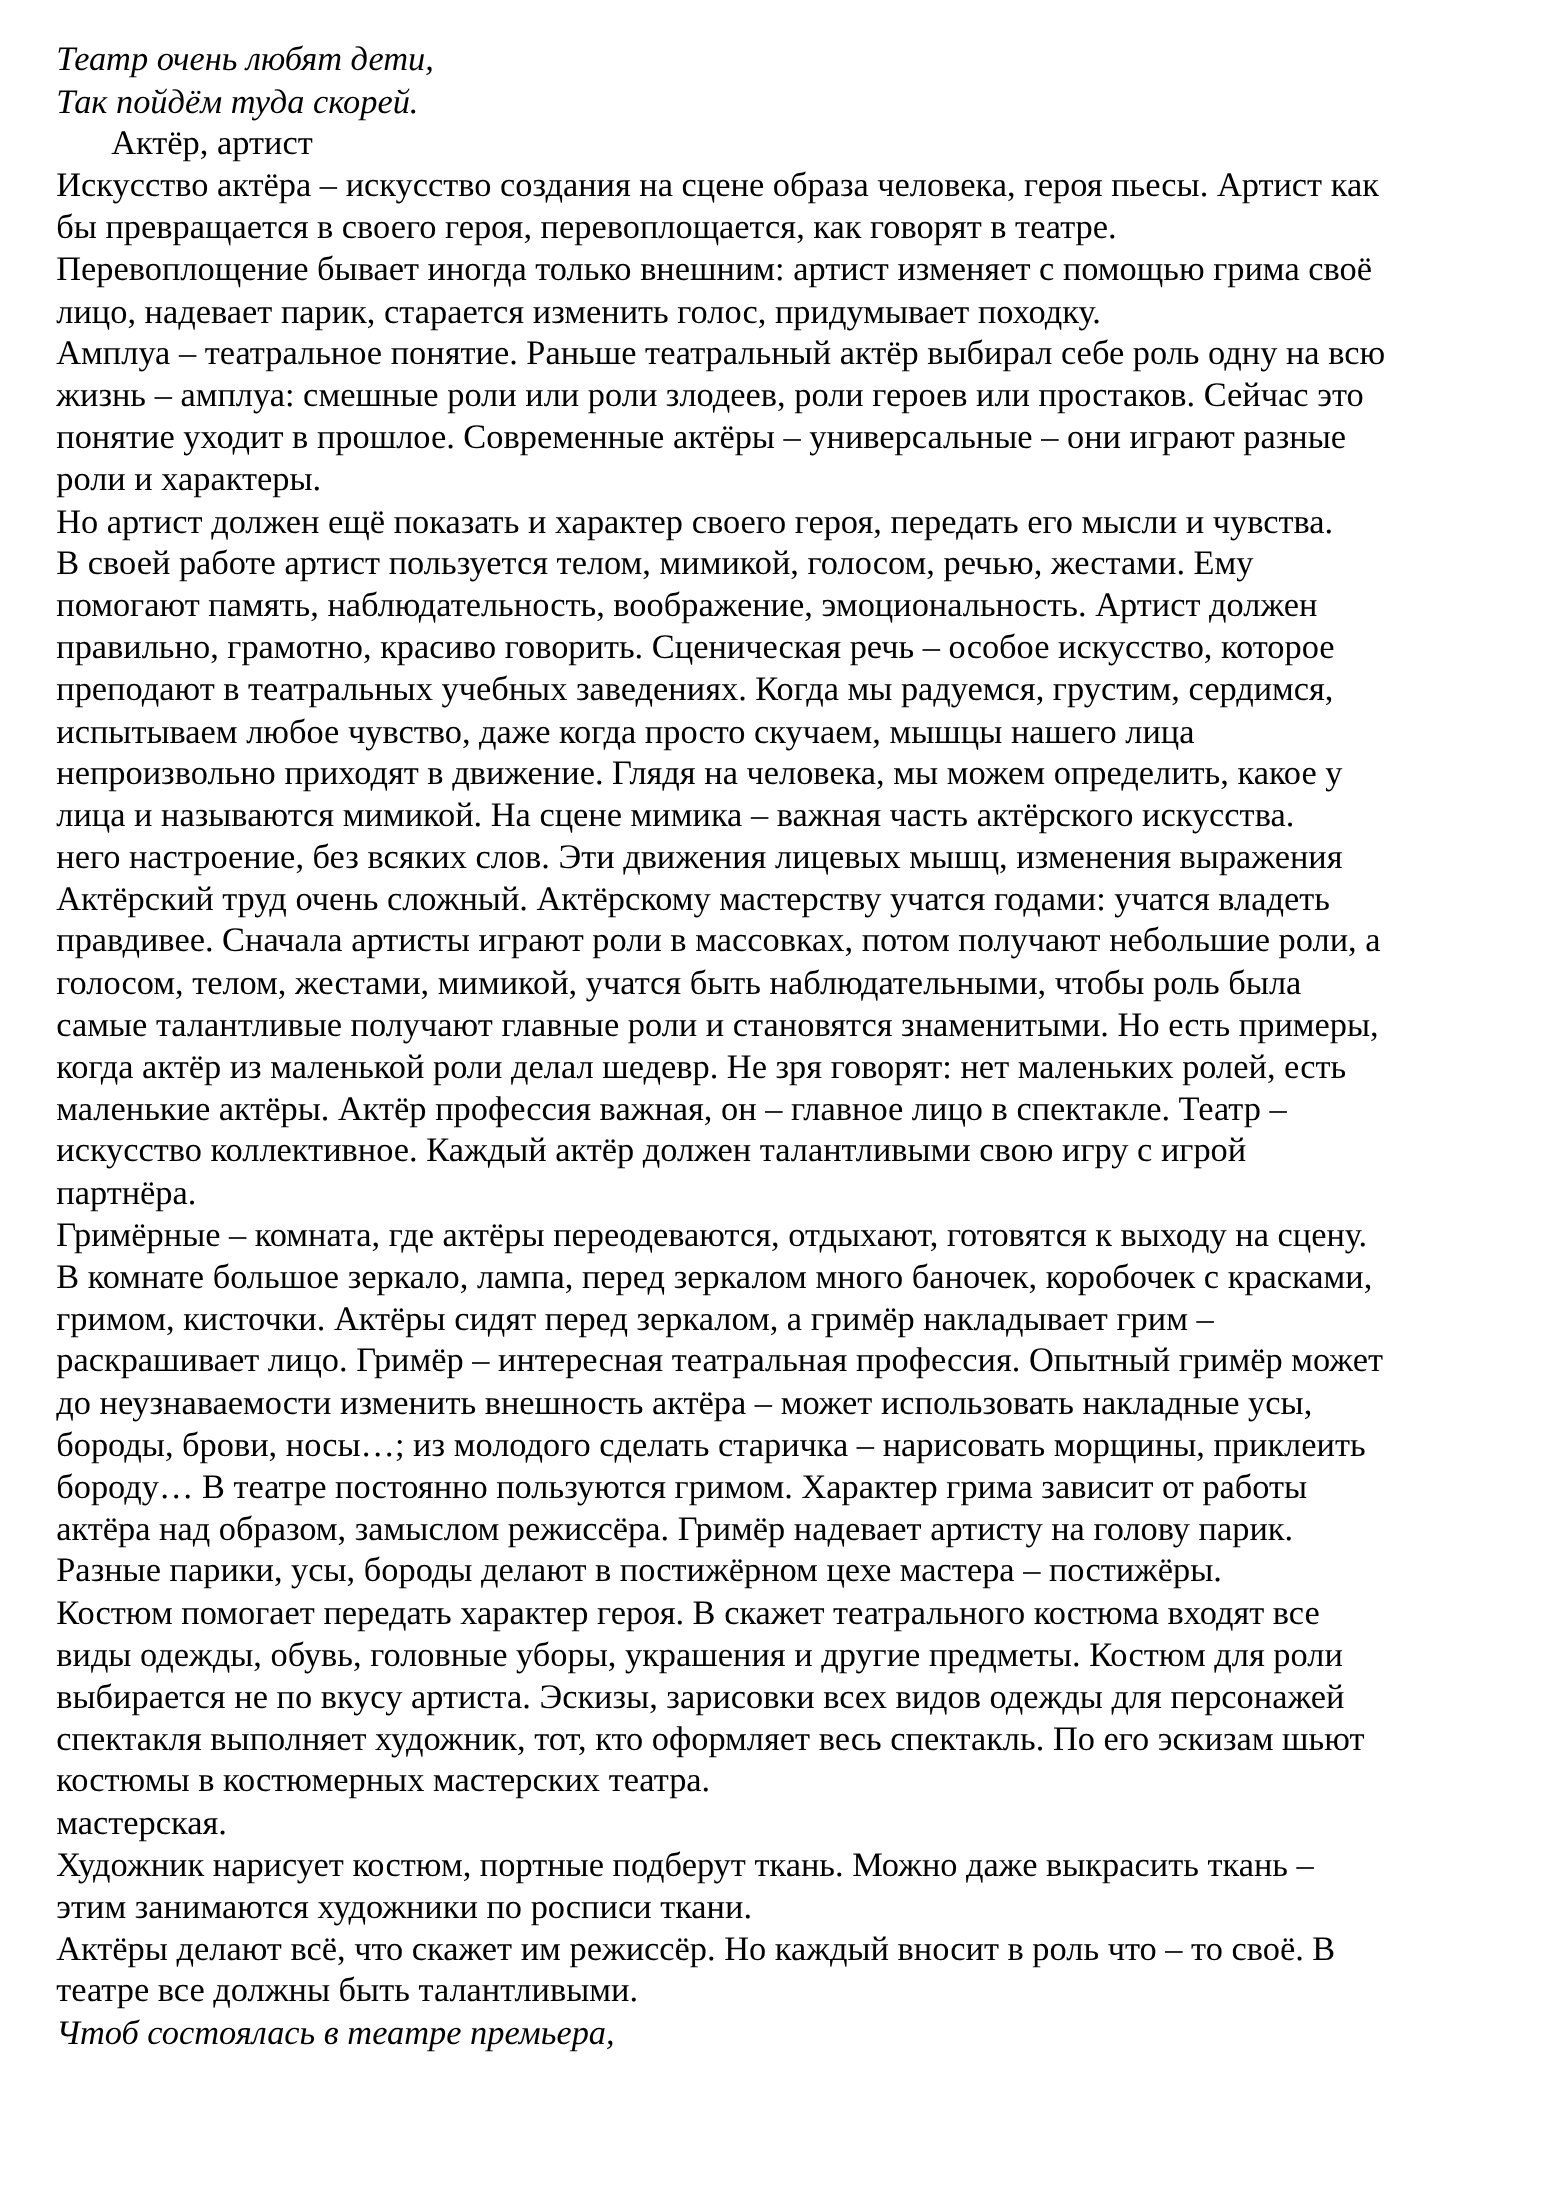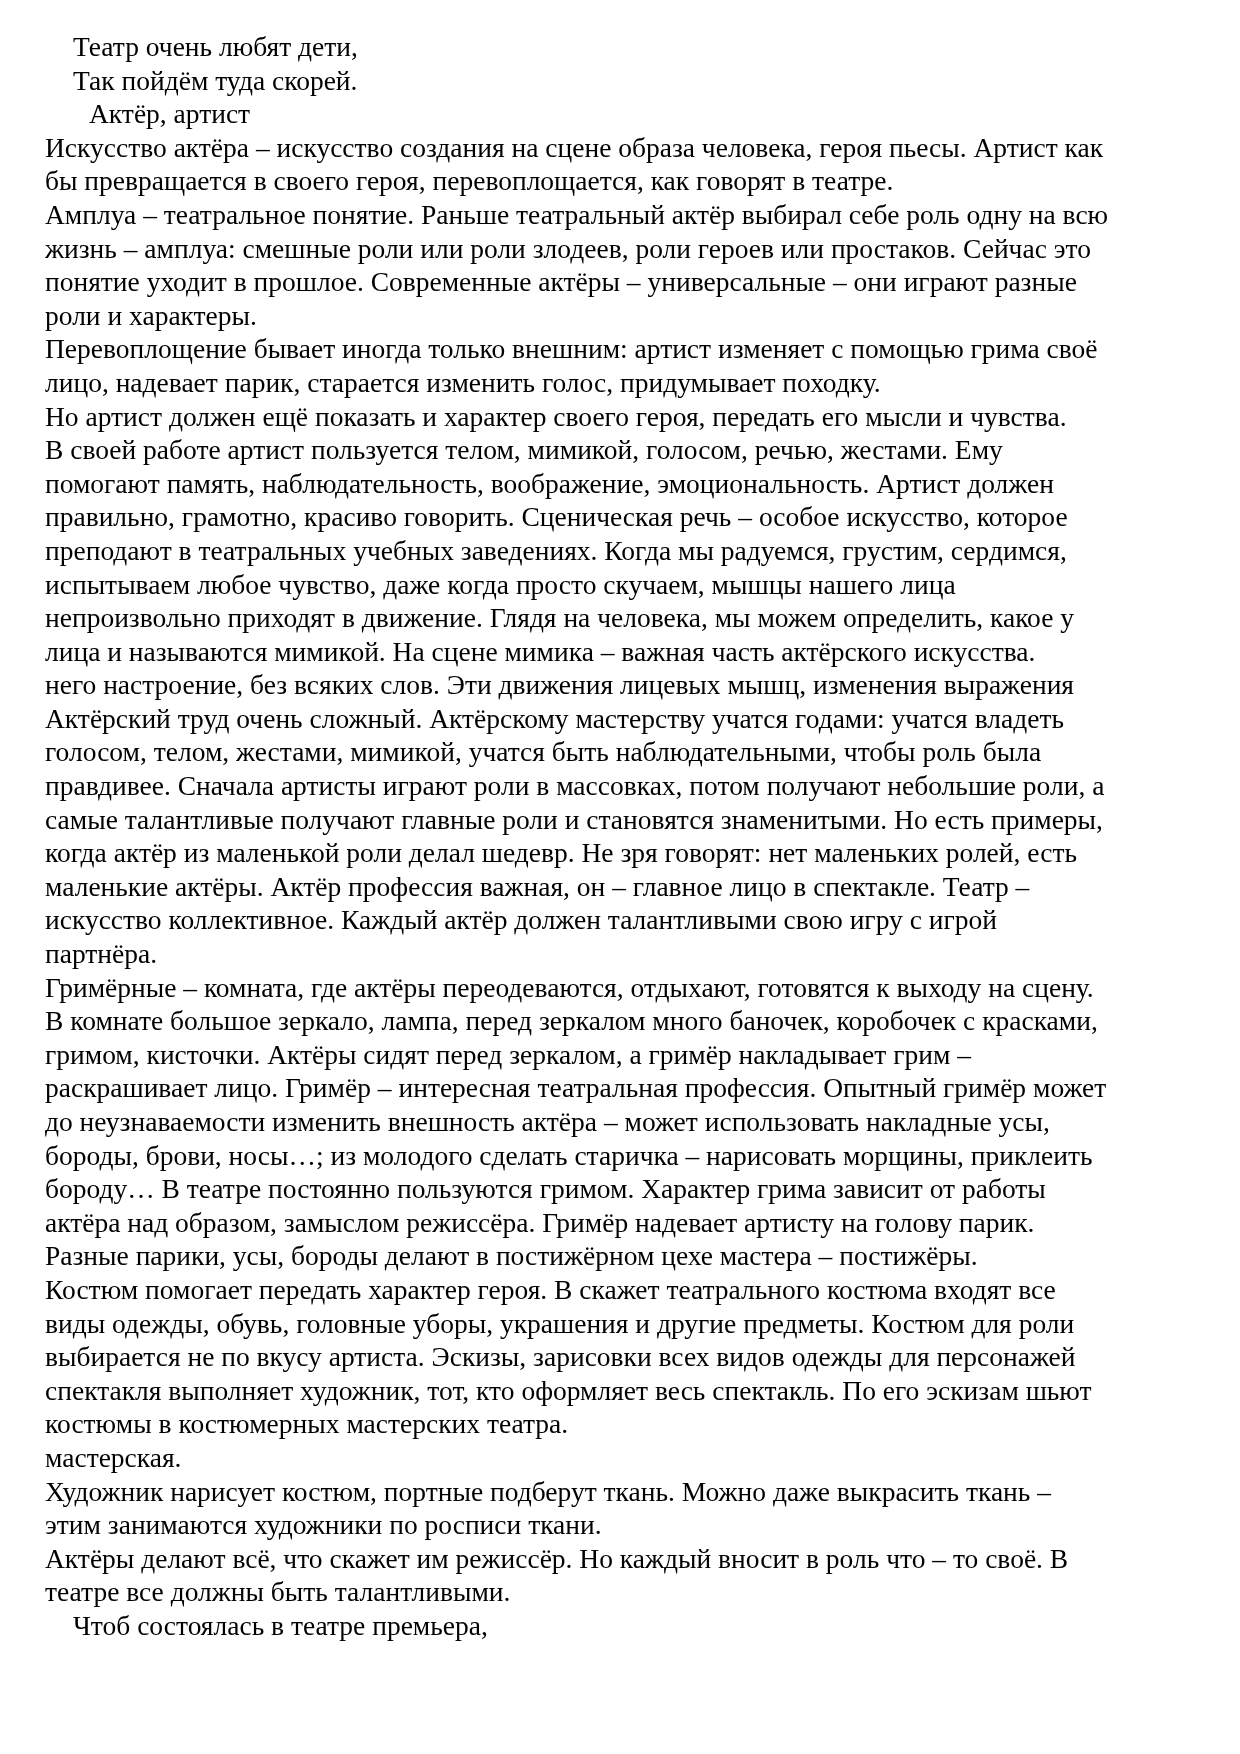--- a/index.html
+++ b/index.html
@@ -23,21 +23,21 @@
     }
     .line {
       display: block;
       font-size: 27.5px;
       line-height: 33.6px;
       height: 33.6px;
       white-space: nowrap;
       letter-spacing: 0px;
     }
     .line.italic {
-      margin-left: 28px;
+      font-style: italic;
     }
     .line.heading {
       font-weight: normal;
       padding-left: 44px;
     }
     .paragraph {
       display: block;
     }
   </style>
 </head>
@@ -51,50 +51,50 @@
   </div>
 
   <span class="line heading">Актёр, артист</span>
 
   <div class="paragraph">
     <span class="line">Искусство актёра – искусство создания на сцене образа человека, героя пьесы. Артист как</span>
     <span class="line">бы превращается в своего героя, перевоплощается, как говорят в театре.</span>
   </div>
 
   <div class="paragraph">
+    <span class="line">Перевоплощение бывает иногда только внешним: артист изменяет с помощью грима своё</span>
+    <span class="line">лицо, надевает парик, старается изменить голос, придумывает походку.</span>
+  </div>
+
+  <div class="paragraph">
     <span class="line">Амплуа – театральное понятие. Раньше театральный актёр выбирал себе роль одну на всю</span>
     <span class="line">жизнь – амплуа: смешные роли или роли злодеев, роли героев или простаков. Сейчас это</span>
     <span class="line">понятие уходит в прошлое. Современные актёры – универсальные – они играют разные</span>
     <span class="line">роли и характеры.</span>
-  </div>
-
-  <div class="paragraph">
-    <span class="line">Перевоплощение бывает иногда только внешним: артист изменяет с помощью грима своё</span>
-    <span class="line">лицо, надевает парик, старается изменить голос, придумывает походку.</span>
   </div>
 
   <div class="paragraph">
     <span class="line">Но артист должен ещё показать и характер своего героя, передать его мысли и чувства.</span>
   </div>
 
   <div class="paragraph">
     <span class="line">В своей работе артист пользуется телом, мимикой, голосом, речью, жестами. Ему</span>
     <span class="line">помогают память, наблюдательность, воображение, эмоциональность. Артист должен</span>
     <span class="line">правильно, грамотно, красиво говорить. Сценическая речь – особое искусство, которое</span>
     <span class="line">преподают в театральных учебных заведениях. Когда мы радуемся, грустим, сердимся,</span>
     <span class="line">испытываем любое чувство, даже когда просто скучаем, мышцы нашего лица</span>
     <span class="line">непроизвольно приходят в движение. Глядя на человека, мы можем определить, какое у</span>
     <span class="line">лица и называются мимикой. На сцене мимика – важная часть актёрского искусства.</span>
     <span class="line">него настроение, без всяких слов. Эти движения лицевых мышц, изменения выражения</span>
   </div>
 
   <div class="paragraph">
     <span class="line">Актёрский труд очень сложный. Актёрскому мастерству учатся годами: учатся владеть</span>
+    <span class="line">правдивее. Сначала артисты играют роли в массовках, потом получают небольшие роли, а</span>
     <span class="line">голосом, телом, жестами, мимикой, учатся быть наблюдательными, чтобы роль была</span>
-    <span class="line">правдивее. Сначала артисты играют роли в массовках, потом получают небольшие роли, а</span>
     <span class="line">самые талантливые получают главные роли и становятся знаменитыми. Но есть примеры,</span>
     <span class="line">когда актёр из маленькой роли делал шедевр. Не зря говорят: нет маленьких ролей, есть</span>
     <span class="line">маленькие актёры. Актёр профессия важная, он – главное лицо в спектакле. Театр –</span>
     <span class="line">искусство коллективное. Каждый актёр должен талантливыми свою игру с игрой</span>
     <span class="line">партнёра.</span>
   </div>
 
   <div class="paragraph">
     <span class="line">Гримёрные – комната, где актёры переодеваются, отдыхают, готовятся к выходу на сцену.</span>
     <span class="line">В комнате большое зеркало, лампа, перед зеркалом много баночек, коробочек с красками,</span>

